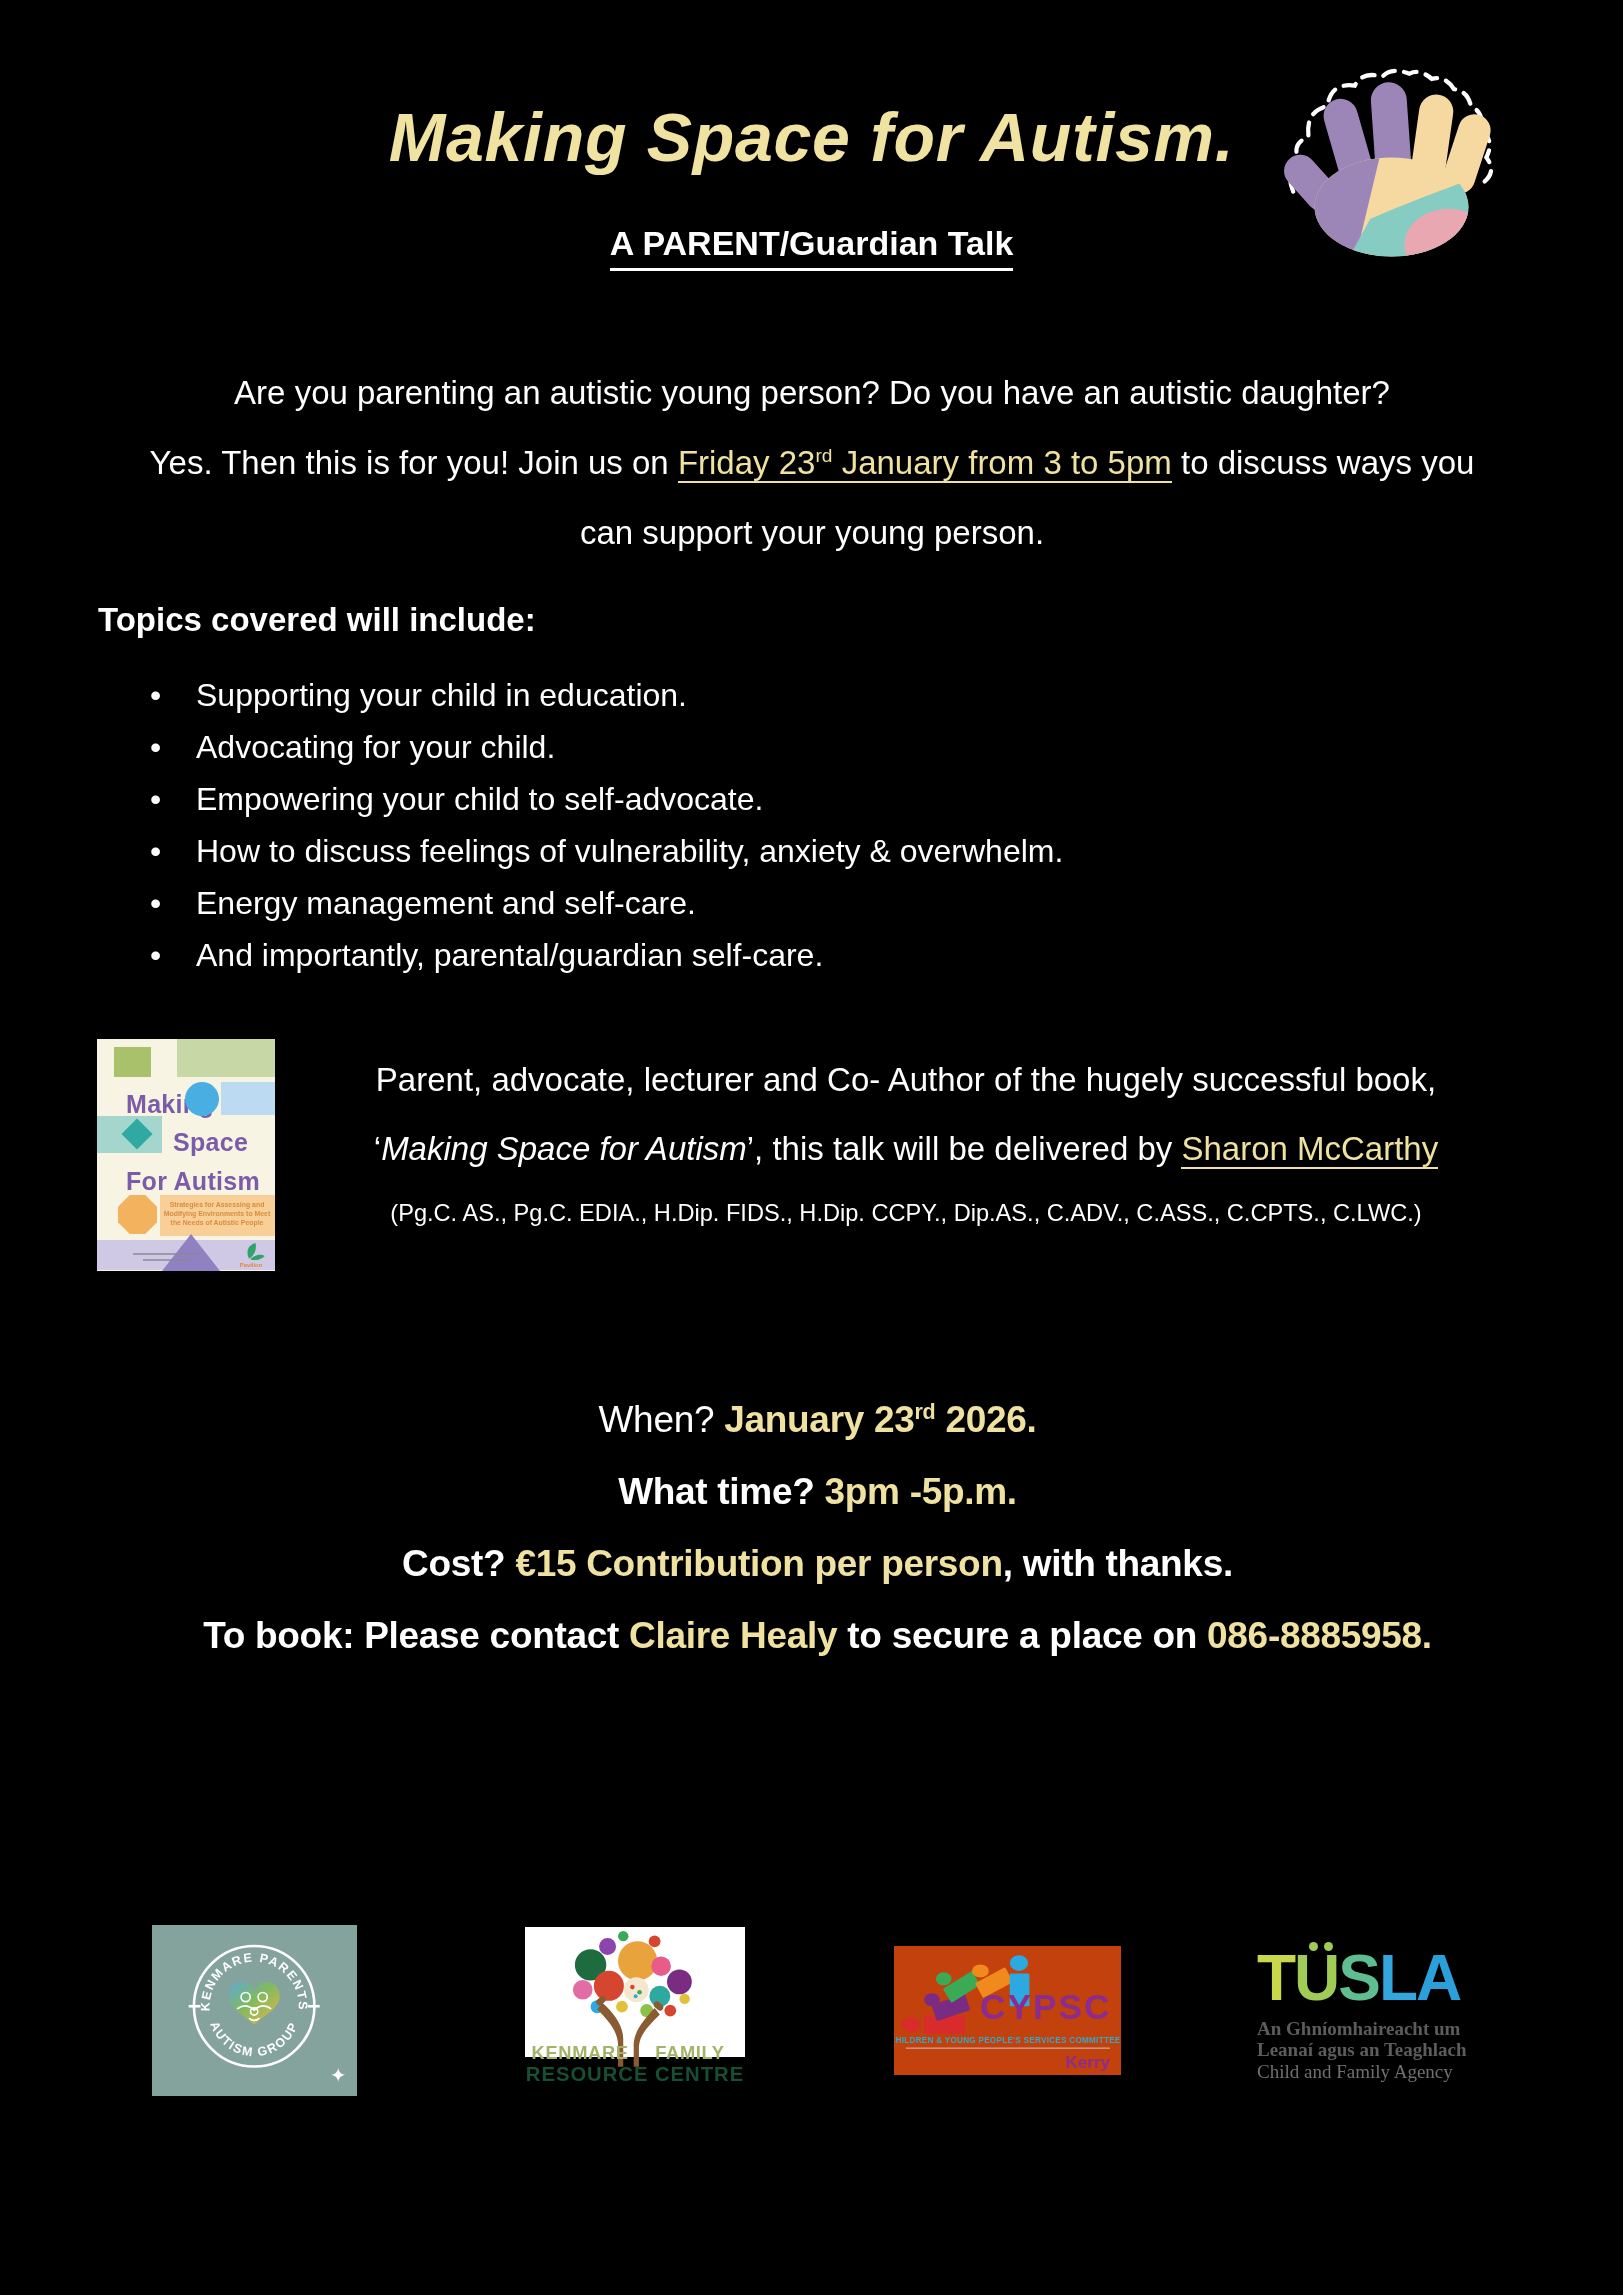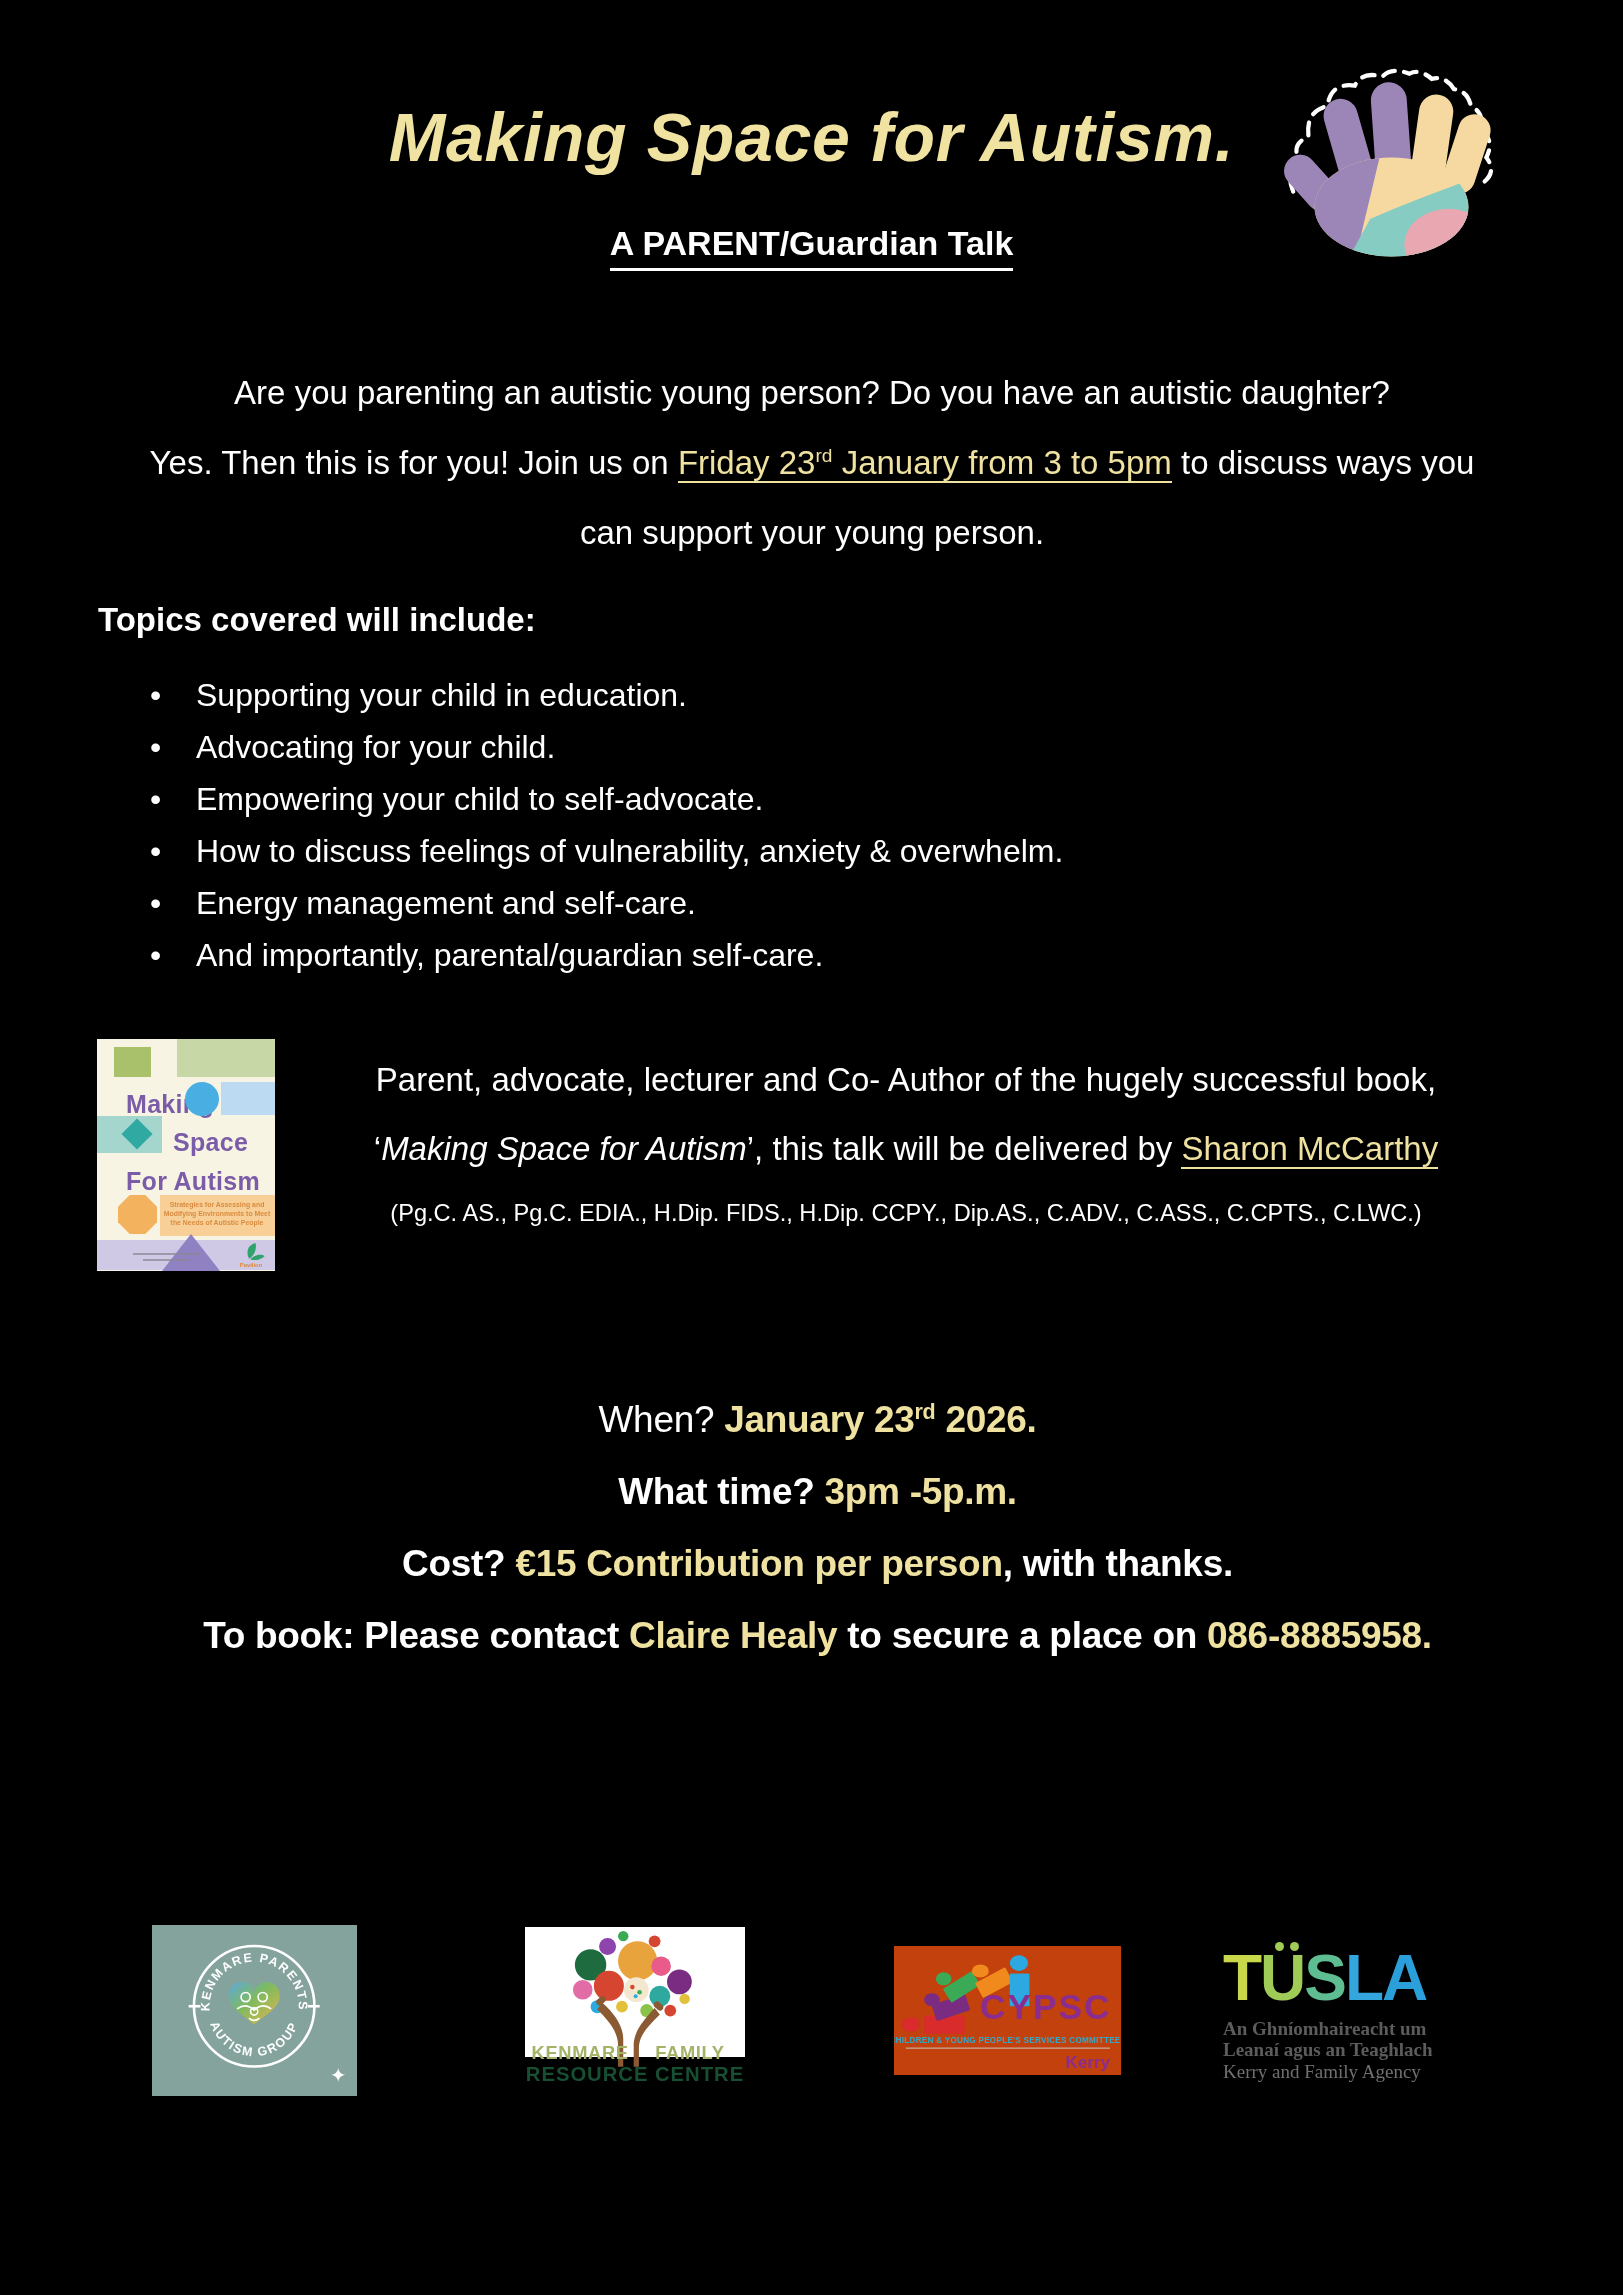--- a/index.html
+++ b/index.html
@@ -45,21 +45,21 @@
   .details p{margin:0;}
   .dl-reg{font-weight:400;color:#fff;}
   .dl-bold{font-weight:bold;color:#fff;}
   .dl-y{font-weight:bold;color:#EFE2A0;}
 
   
   .kpag{left:152px;top:1925px;width:205px;height:171px;background:#85A39D;}
   .kpag .sparkle{position:absolute;right:10.5px;bottom:9.2px;color:#fff;font-size:19.6px;}
   .kfrc{left:525px;top:1927px;width:220px;height:130px;background:#fff;}
   .cypsc{left:894px;top:1946px;width:227px;height:129px;background:#c2410c;}
-  .tusla{left:1223px;top:1946px;width:249px;height:141px;background:#000;}
+  .tusla{left:1257px;top:1946px;width:249px;height:141px;background:#000;}
   .tusla-word{position:relative;font-weight:bold;font-size:64px;letter-spacing:-2px;line-height:65px;
               font-family:"Liberation Sans",sans-serif;}
   .t-1{color:#C9D84A;} .t-2{color:#9FCB56;} .t-3{color:#5FBD92;} .t-4{color:#33A7DD;} .t-5{color:#2B9FDA;}
   .tusla-dots{position:absolute;left:52px;top:-3.9px;display:flex;gap:5.9px;}
   .tusla-dots i{width:9.2px;height:9.2px;border-radius:50%;background:#9FCB56;}
   .tusla-irish{font-family:"Liberation Serif",serif;font-weight:bold;color:#5C5C5C;
                font-size:19px;line-height:21.6px;margin-top:6.5px;}
   .tusla-eng{font-family:"Liberation Serif",serif;color:#707070;font-size:19px;line-height:21.6px;}
 </style>
 </head>
@@ -246,15 +246,15 @@
 <div class="abs tusla">
   <div class="tusla-word">
     <span class="t-1">T</span><span class="t-2">U</span><span class="t-3">S</span><span class="t-4">L</span><span class="t-5">A</span>
     <span class="tusla-dots">
         <i></i>
         <i></i>
       </span>
   </div>
   <div class="tusla-irish">An Ghníomhaireacht um</div>
   <div class="tusla-irish" style="margin-top:0;">Leanaí agus an Teaghlach</div>
-  <div class="tusla-eng">Kerry and Family Agency</div>
+  <div class="tusla-eng">Child and Family Agency</div>
 </div>
 
 
 </body></html>

